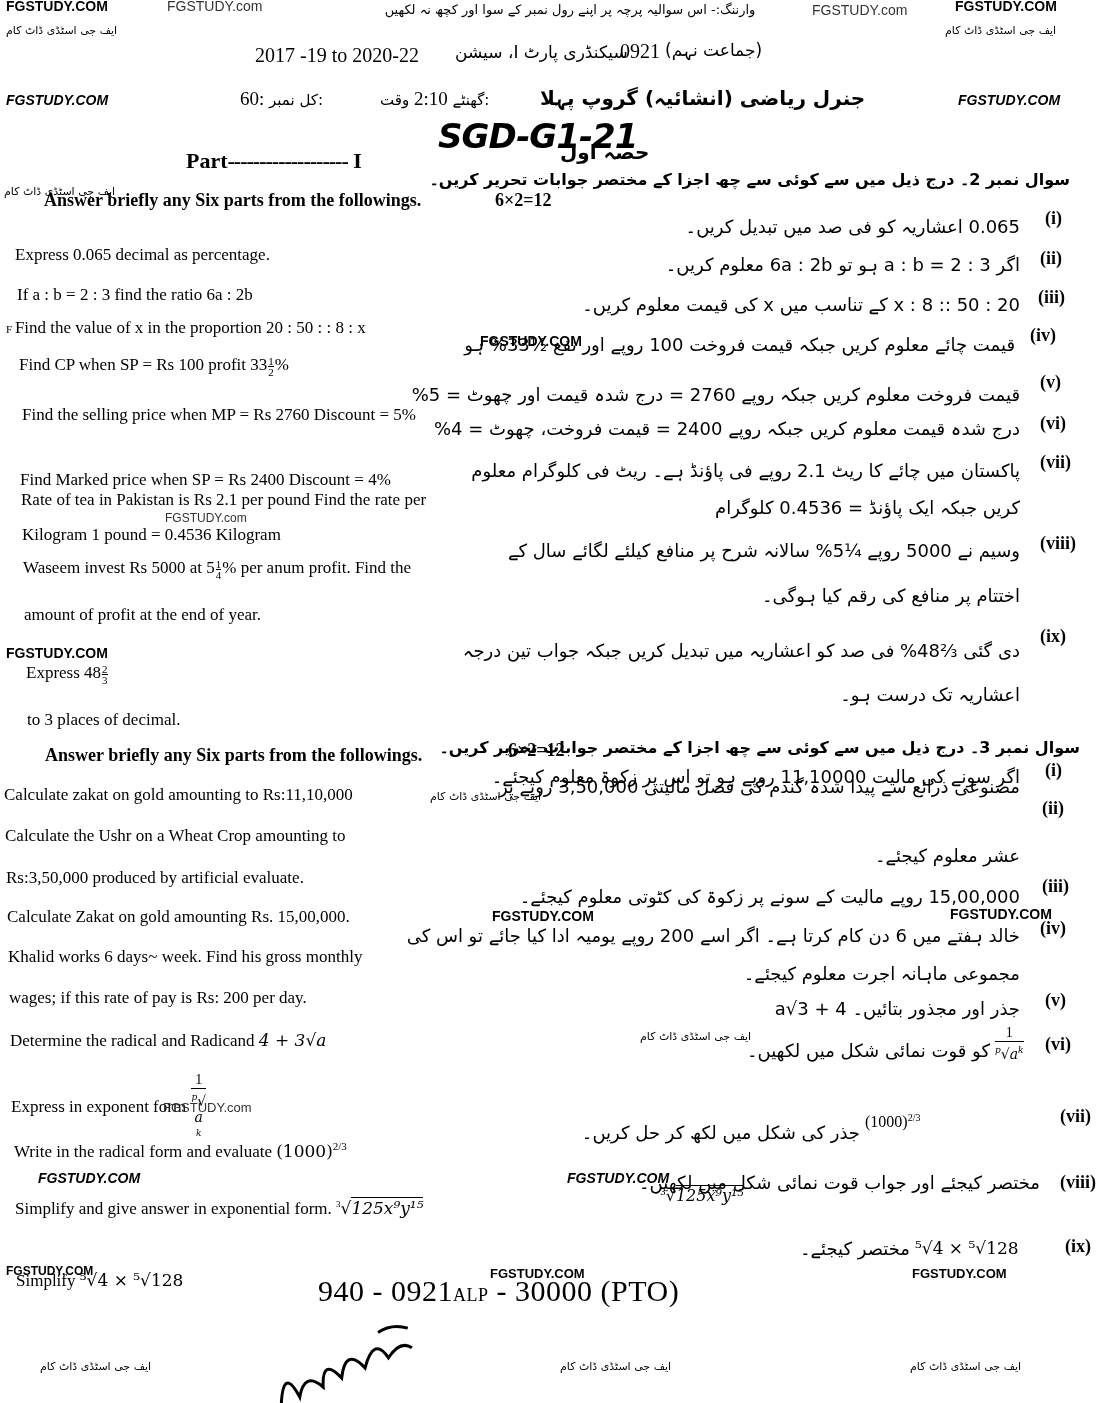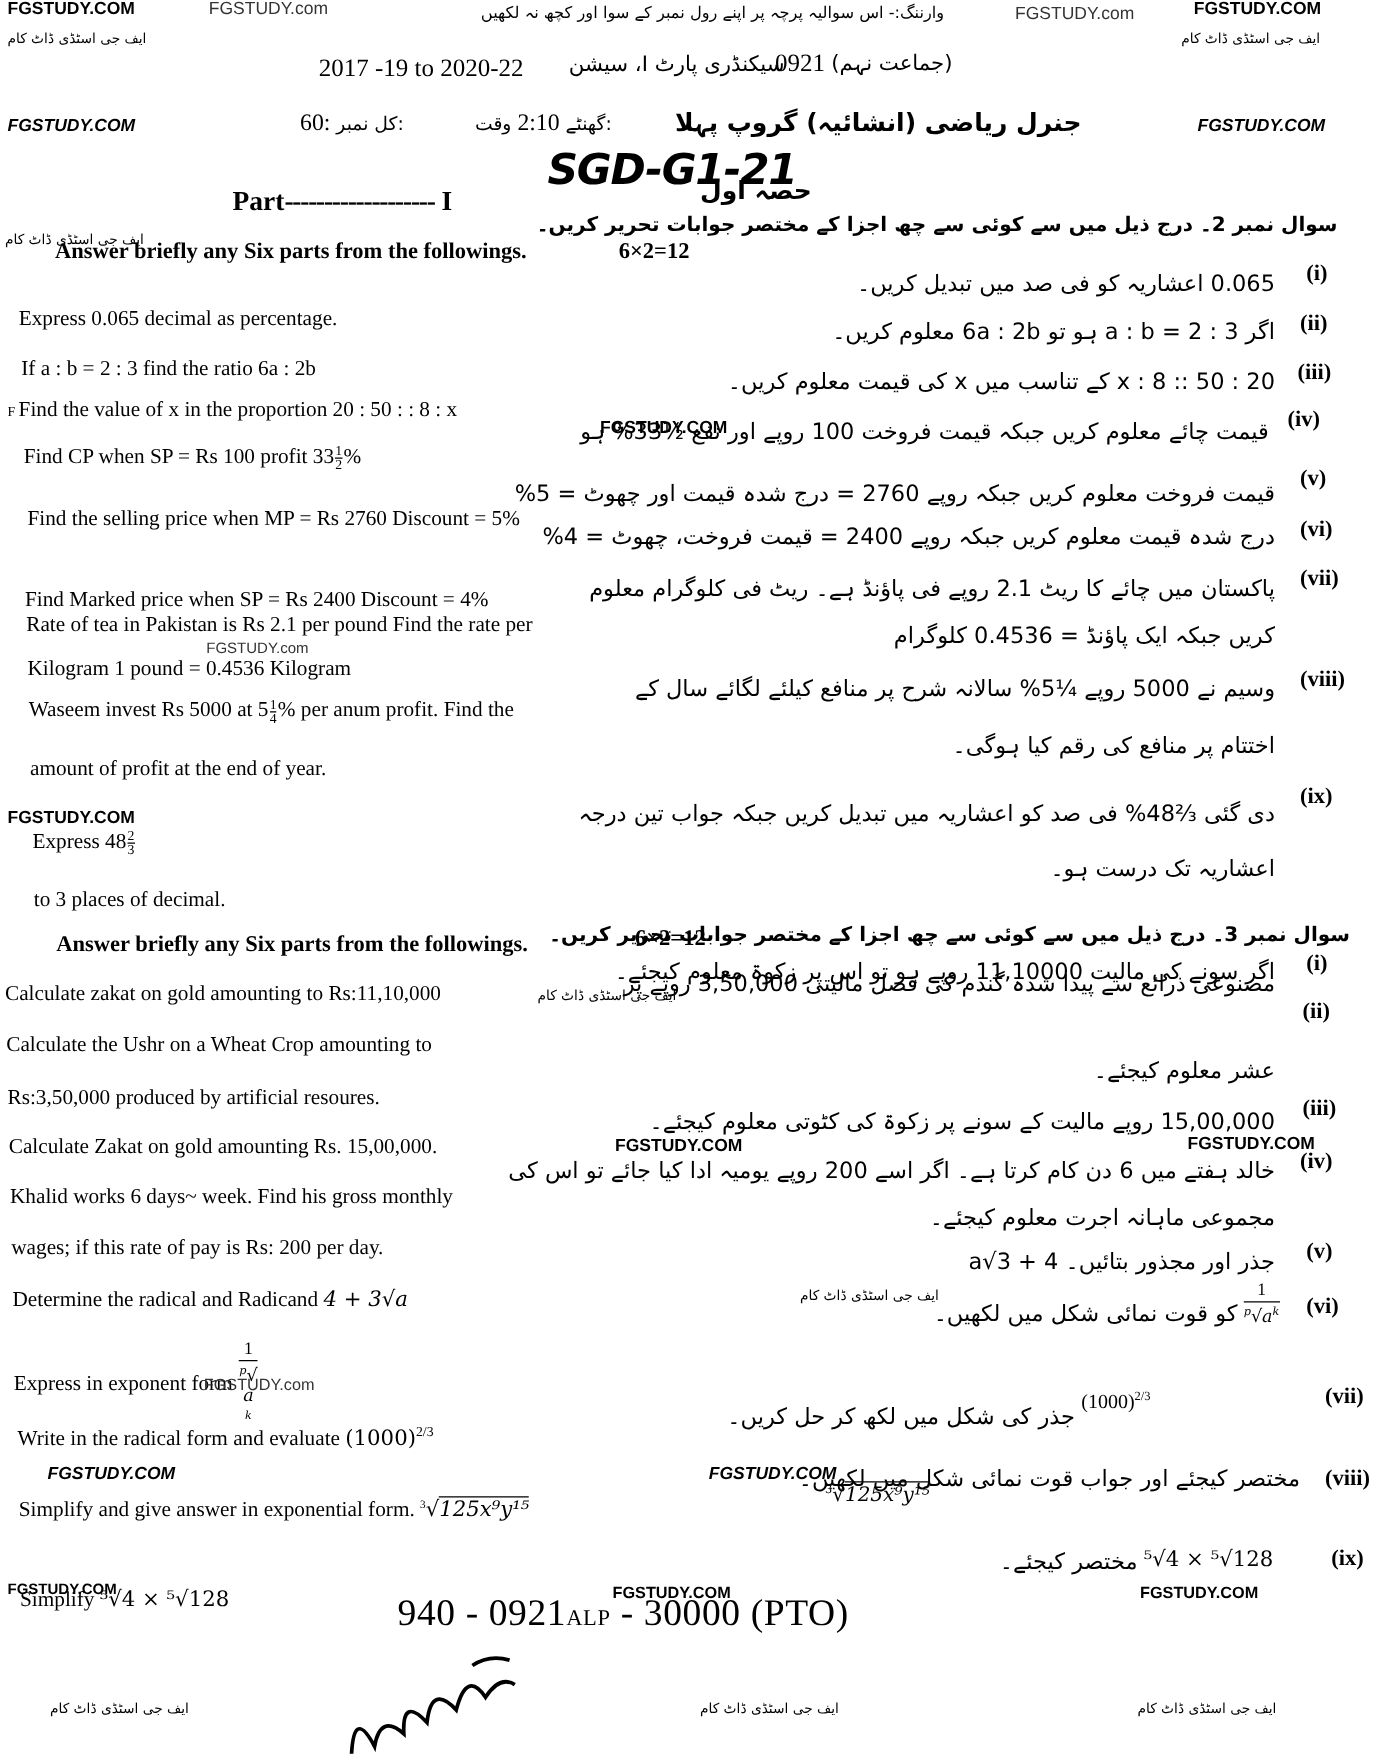--- a/index.html
+++ b/index.html
@@ -110,21 +110,21 @@
 <div class="abs ur urq" style="left:600px;top:640px;width:420px;">دی گئی ⅔48% فی صد کو اعشاریہ میں تبدیل کریں جبکہ جواب تین درجہ</div>
 <div class="abs ur urq" style="left:860px;top:684px;width:160px;">اعشاریہ تک درست ہو۔</div>
 
 <div class="abs bold" style="left:45px;top:745px;font-size:18px;">Answer briefly any Six parts from the followings.</div>
 <div class="abs num" style="left:508px;top:740px;">6×2=12</div>
 <div class="abs ur bold" style="left:600px;top:738px;font-size:16px;width:480px;text-align:right;">سوال نمبر 3۔ درج ذیل میں سے کوئی سے چھ اجزا کے مختصر جوابات تحریر کریں۔</div>
 
 <div class="abs en" style="left:4px;top:785px;">Calculate zakat on gold amounting to Rs:11,10,000</div>
 <div class="abs ur ur-sm" style="left:430px;top:790px;">ایف جی اسٹڈی ڈاٹ کام</div>
 <div class="abs en" style="left:5px;top:826px;">Calculate the Ushr on a Wheat Crop amounting to</div>
-<div class="abs en" style="left:6px;top:868px;">Rs:3,50,000 produced by artificial resoures.</div>
+<div class="abs en" style="left:6px;top:868px;">Rs:3,50,000 produced by artificial evaluate.</div>
 <div class="abs en" style="left:7px;top:907px;">Calculate Zakat on gold amounting Rs. 15,00,000.</div>
 <div class="abs wm" style="left:492px;top:908px;">FGSTUDY.COM</div>
 <div class="abs en" style="left:8px;top:947px;">Khalid works 6 days~ week. Find his gross monthly</div>
 <div class="abs en" style="left:9px;top:988px;">wages; if this rate of pay is Rs: 200 per day.</div>
 <div class="abs en" style="left:10px;top:1030px;">
   <span>Determine the radical and Radicand</span>
   <span style="font-family:'DejaVu Serif',serif;font-style:italic;">4 + 3√a</span>
 </div>
 <div class="abs ur ur-sm" style="left:640px;top:1030px;">ایف جی اسٹڈی ڈاٹ کام</div>
 <div class="abs en" style="left:11px;top:1072px;">

